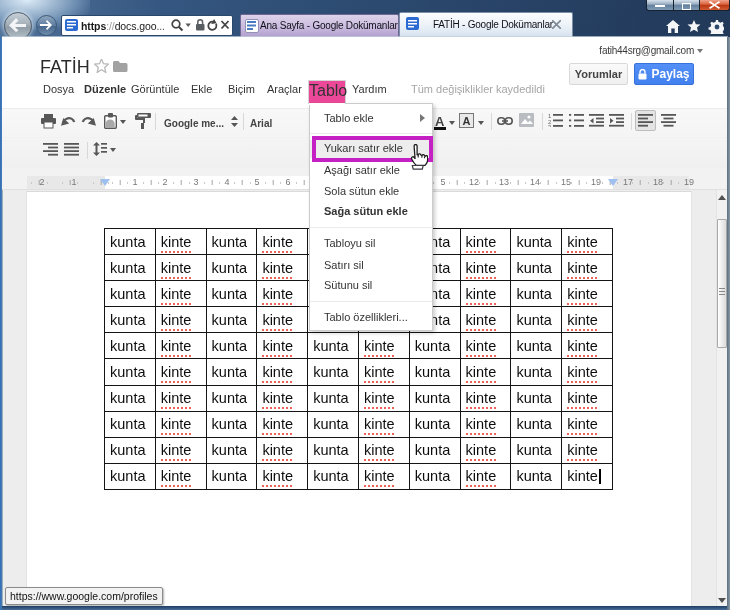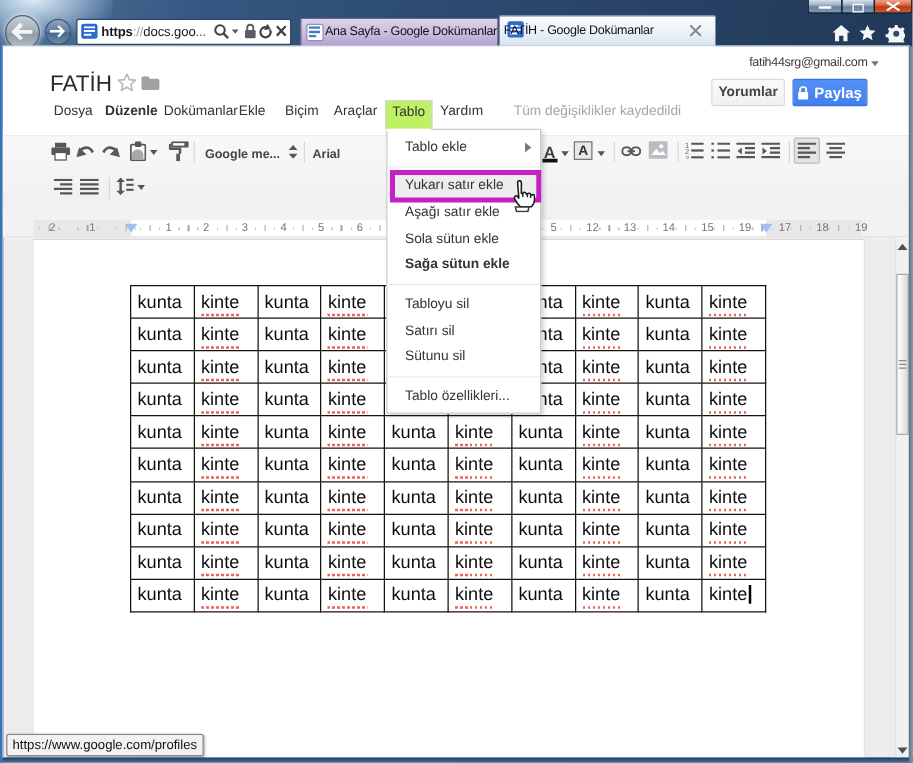--- a/index.html
+++ b/index.html
@@ -66,22 +66,22 @@
 #ktab td{height:25.1px;border:1px solid #141414;font-size:14.5px;color:#0d0d0d;padding:0 0 0 5px;font-family:"Liberation Sans",sans-serif;}
 .kk{position:relative;}
 .kk:after{content:'';position:absolute;left:0;right:-1px;bottom:-3px;height:2px;background:repeating-linear-gradient(90deg,#ef6257 0 2px,transparent 2px 4px);}
 #caret{display:inline-block;width:2px;height:15px;background:#000;vertical-align:-3px;margin-left:1px;}
 
 #sbtrack{left:716px;top:190px;width:12px;height:416px;background:#f1f1f1;border-left:1px solid #e3e3e3;box-sizing:border-box;}
 #sbthumb{left:717px;top:219px;width:10px;height:129px;background:linear-gradient(90deg,#ffffff,#dcdcdc);border:1px solid #a9a9a9;border-radius:1px;box-sizing:border-box;}
 .grip{position:absolute;left:719px;width:6px;height:1px;background:#888;}
 .sarr{position:absolute;left:718px;width:0;height:0;border-left:4px solid transparent;border-right:4px solid transparent;}
 
-#tablobtn{left:308px;top:80px;width:38px;height:24px;background:#bef264;border:1px solid #d5d5d5;border-bottom:none;box-sizing:border-box;
- font-size:11px;color:#333;text-align:center;line-height:19px;}
+#tablobtn{left:308px;top:80px;width:38px;height:24px;background:#ec4899;border:1px solid #d5d5d5;border-bottom:none;box-sizing:border-box;
+ font-size:16px;color:#333;text-align:center;line-height:19px;}
 #menu{left:309px;top:103px;width:124px;height:228px;background:#fff;border:1px solid #cbcbcb;
  box-shadow:2px 2px 4px rgba(0,0,0,.2);box-sizing:border-box;}
 .mitem{position:absolute;left:324px;font-size:11px;color:#333;white-space:nowrap;}
 .msep{position:absolute;left:310px;width:122px;height:1px;background:#ebebeb;}
 #mhov{left:310px;top:140px;width:121px;height:18px;background:#ededed;}
 #mrect{left:312px;top:136px;width:121px;height:26px;border:4px solid #c420c4;box-sizing:border-box;background:transparent;}
 
 #tooltip{left:5px;top:587px;width:158px;height:18px;background:#f2f2f2;border:1px solid #8b8b8b;border-radius:2px;
  box-sizing:border-box;font-size:10.5px;color:#111;line-height:16px;padding-left:4px;box-shadow:1px 1px 2px rgba(0,0,0,.3);}
 #botframe{left:0;top:606px;width:730px;height:4px;background:linear-gradient(#1d3c63,#4a6f98);}
@@ -128,21 +128,21 @@
 <div class="ab" style="left:245px;top:19px;width:12px;height:12px;background:#fff;border-radius:2px;border:1px solid #9090b8;"></div>
 <svg class="ab" style="left:247px;top:21px;" width="9" height="9">
     <path d="M0 0h9v2h-9z M0 3.5h9v2h-9z M0 7h6v2h-6z" fill="#4a7ac0"></path>
   </svg>
 <div class="ab tabtxt" style="left:260px;top:20px;">Ana Sayfa - Google Dokümanlar</div>
 <div class="ab tab" id="tab2"></div>
 <div class="ab" style="left:406px;top:17px;width:13px;height:13px;background:#2a6ad1;border-radius:2px;"></div>
 <svg class="ab" style="left:408px;top:20px;" width="9" height="8">
     <path d="M0 0h9v1.5h-9z M0 3h9v1.5h-9z M0 6h6v1.5h-6z" fill="#fff"></path>
   </svg>
-<div class="ab tabtxt" style="left:403px;top:19px;">FATİH - Google Dokümanlar</div>
+<div class="ab tabtxt" style="left:433px;top:19px;">FATİH - Google Dokümanlar</div>
 <svg class="ab" style="left:552px;top:20px;" width="9" height="9">
     <path d="M0 0 l9 9 M9 0 l-9 9" stroke="#7e8a96" stroke-width="1.6"></path>
   </svg>
 
 <svg class="ab" style="left:666px;top:20px;" width="58" height="14">
  <path d="M7 0 L14 6 L12 6 L12 13 L8.7 13 L8.7 8.5 L5.3 8.5 L5.3 13 L2 13 L2 6 L0 6 Z" fill="#f4f6f8"></path>
  <path d="M28 0 l1.9 4.2 4.6 .4 -3.5 3 1 4.5 -4 -2.4 -4 2.4 1 -4.5 -3.5 -3 4.6 -.4 Z" fill="#f4f6f8"></path>
  <g transform="translate(51,7)" fill="#f4f6f8">
   <path d="M-1 -7 h2 l.5 2 a5 5 0 0 1 2 .8 l1.8 -1 1.4 1.4 -1 1.8 a5 5 0 0 1 .8 2 l2 .5 v2 l-2 .5 a5 5 0 0 1 -.8 2 l1 1.8 -1.4 1.4 -1.8 -1 a5 5 0 0 1 -2 .8 l-.5 2 h-2 l-.5 -2 a5 5 0 0 1 -2 -.8 l-1.8 1 -1.4 -1.4 1 -1.8 a5 5 0 0 1 -.8 -2 l-2 -.5 v-2 l2 -.5 a5 5 0 0 1 .8 -2 l-1 -1.8 1.4 -1.4 1.8 1 a5 5 0 0 1 2 -.8 Z"></path>
   <circle r="2.4" fill="#2c4a6e"></circle>
@@ -161,21 +161,21 @@
     <path d="M0 1.5 a1.5 1.5 0 0 1 1.5 -1.5 h4 l1.5 2 h6 a1.5 1.5 0 0 1 1.5 1.5 v6 a1.5 1.5 0 0 1 -1.5 1.5 h-11.5 a1.5 1.5 0 0 1 -1.5 -1.5 Z" fill="#a2a2a2"></path>
   </svg>
 <div class="ab" id="ycom">Yorumlar</div>
 <div class="ab" id="share"><svg style="vertical-align:-2px;margin-right:4px" width="9" height="11">
       <rect x="0.5" y="4.5" width="8" height="6" rx="1" fill="#fff"></rect>
       <path d="M2 4.5 v-1.5 a2.5 2.5 0 0 1 5 0 v1.5" fill="none" stroke="#fff" stroke-width="1.4"></path>
     </svg>Paylaş</div>
 
 <span class="mi" style="left:43px;">Dosya</span>
 <span class="mi" style="left:84px;font-weight:bold;">Düzenle</span>
-<span class="mi" style="left:131px;">Dokümanlar</span>
+<span class="mi" style="left:131px;">Görüntüle</span>
 <span class="mi" style="left:191px;">Ekle</span>
 <span class="mi" style="left:228px;">Biçim</span>
 <span class="mi" style="left:267px;">Araçlar</span>
 <span class="mi" style="left:352px;">Yardım</span>
 <span id="saved">Tüm değişiklikler kaydedildi</span>
 
 <div class="ab" id="tbar"></div>
 <div class="ab" id="tbdiv"></div>
 
 <svg class="ab" style="left:41px;top:114px;" width="15" height="15">

